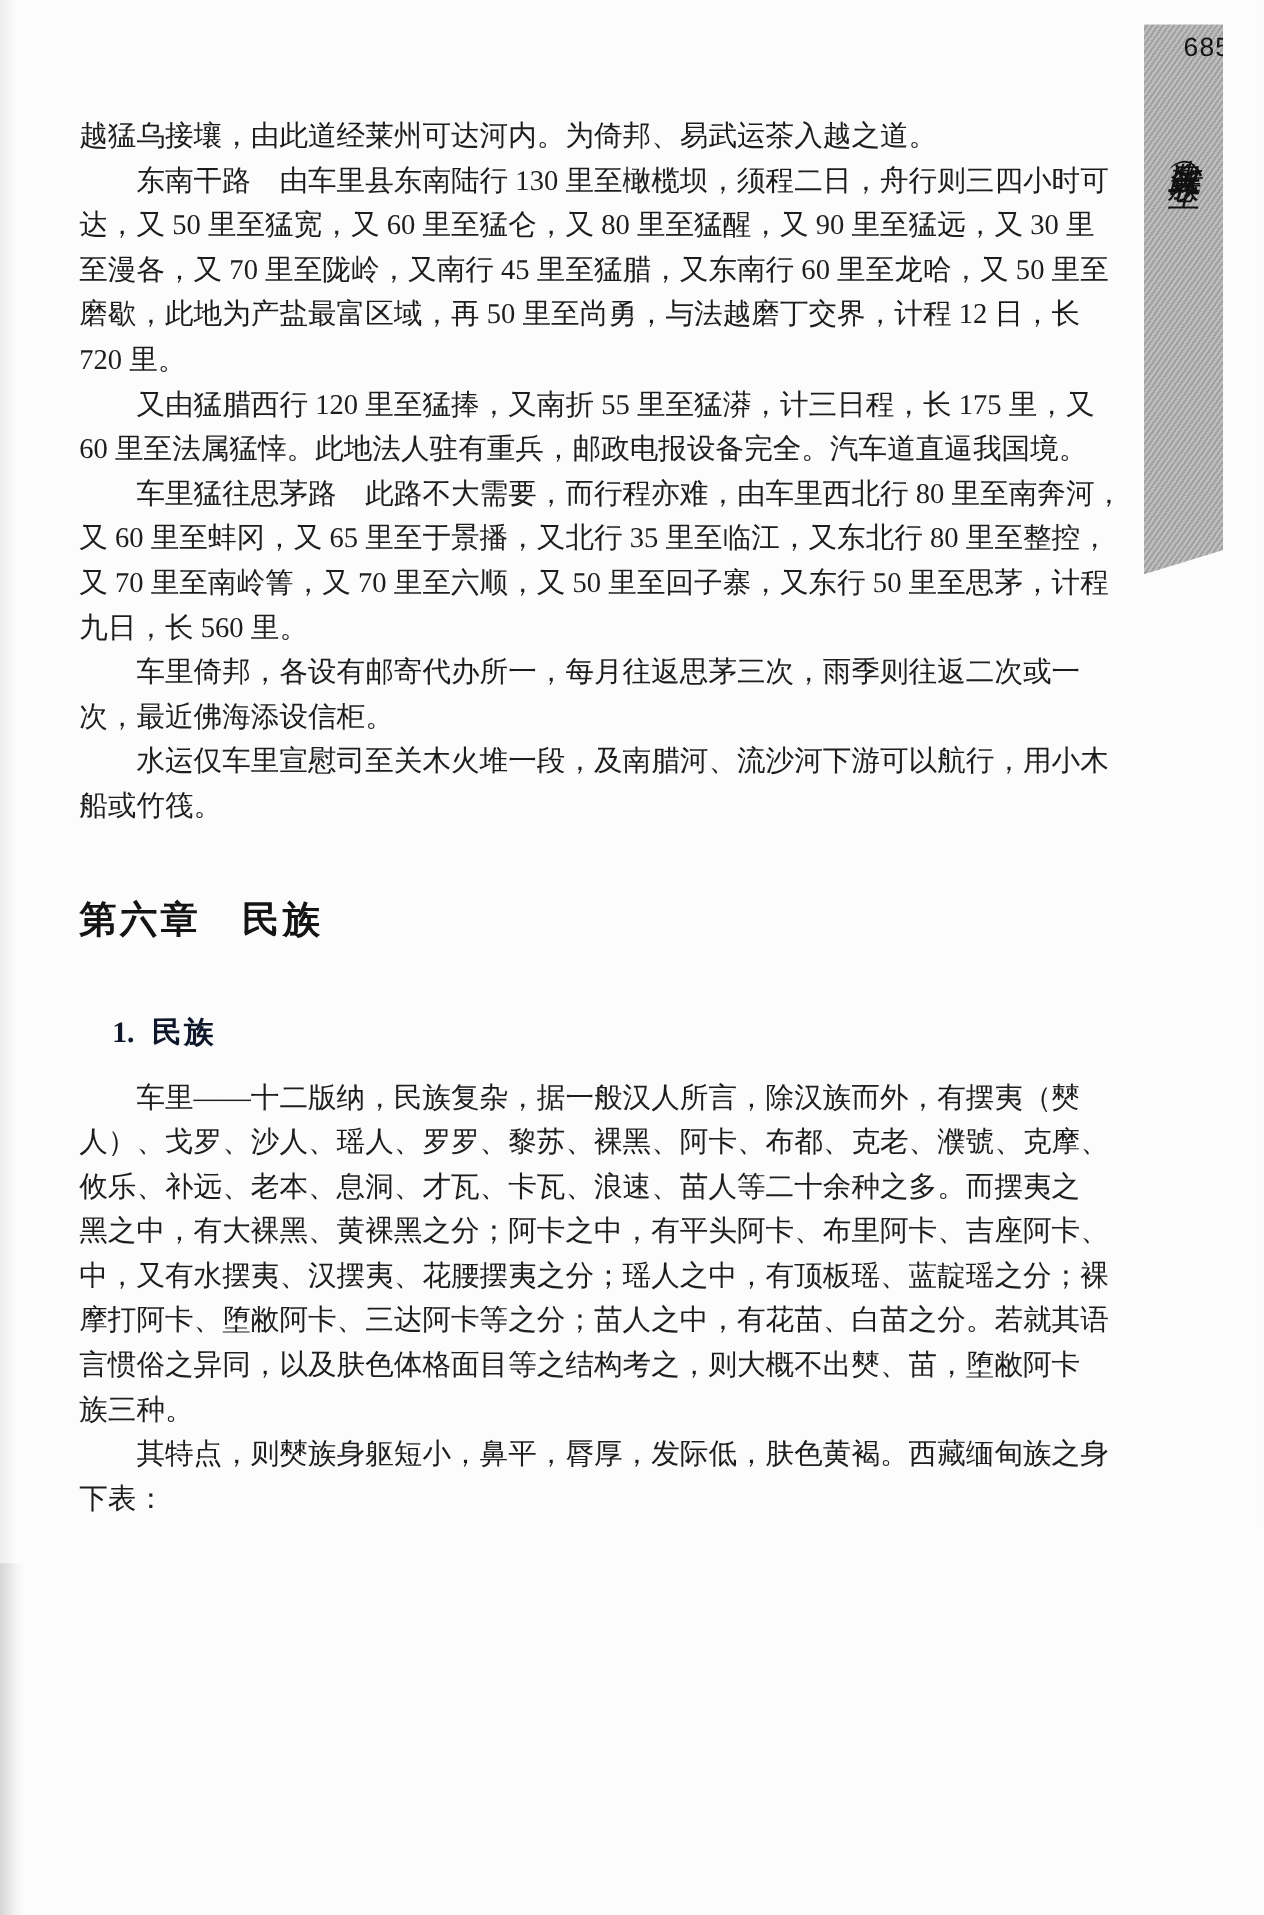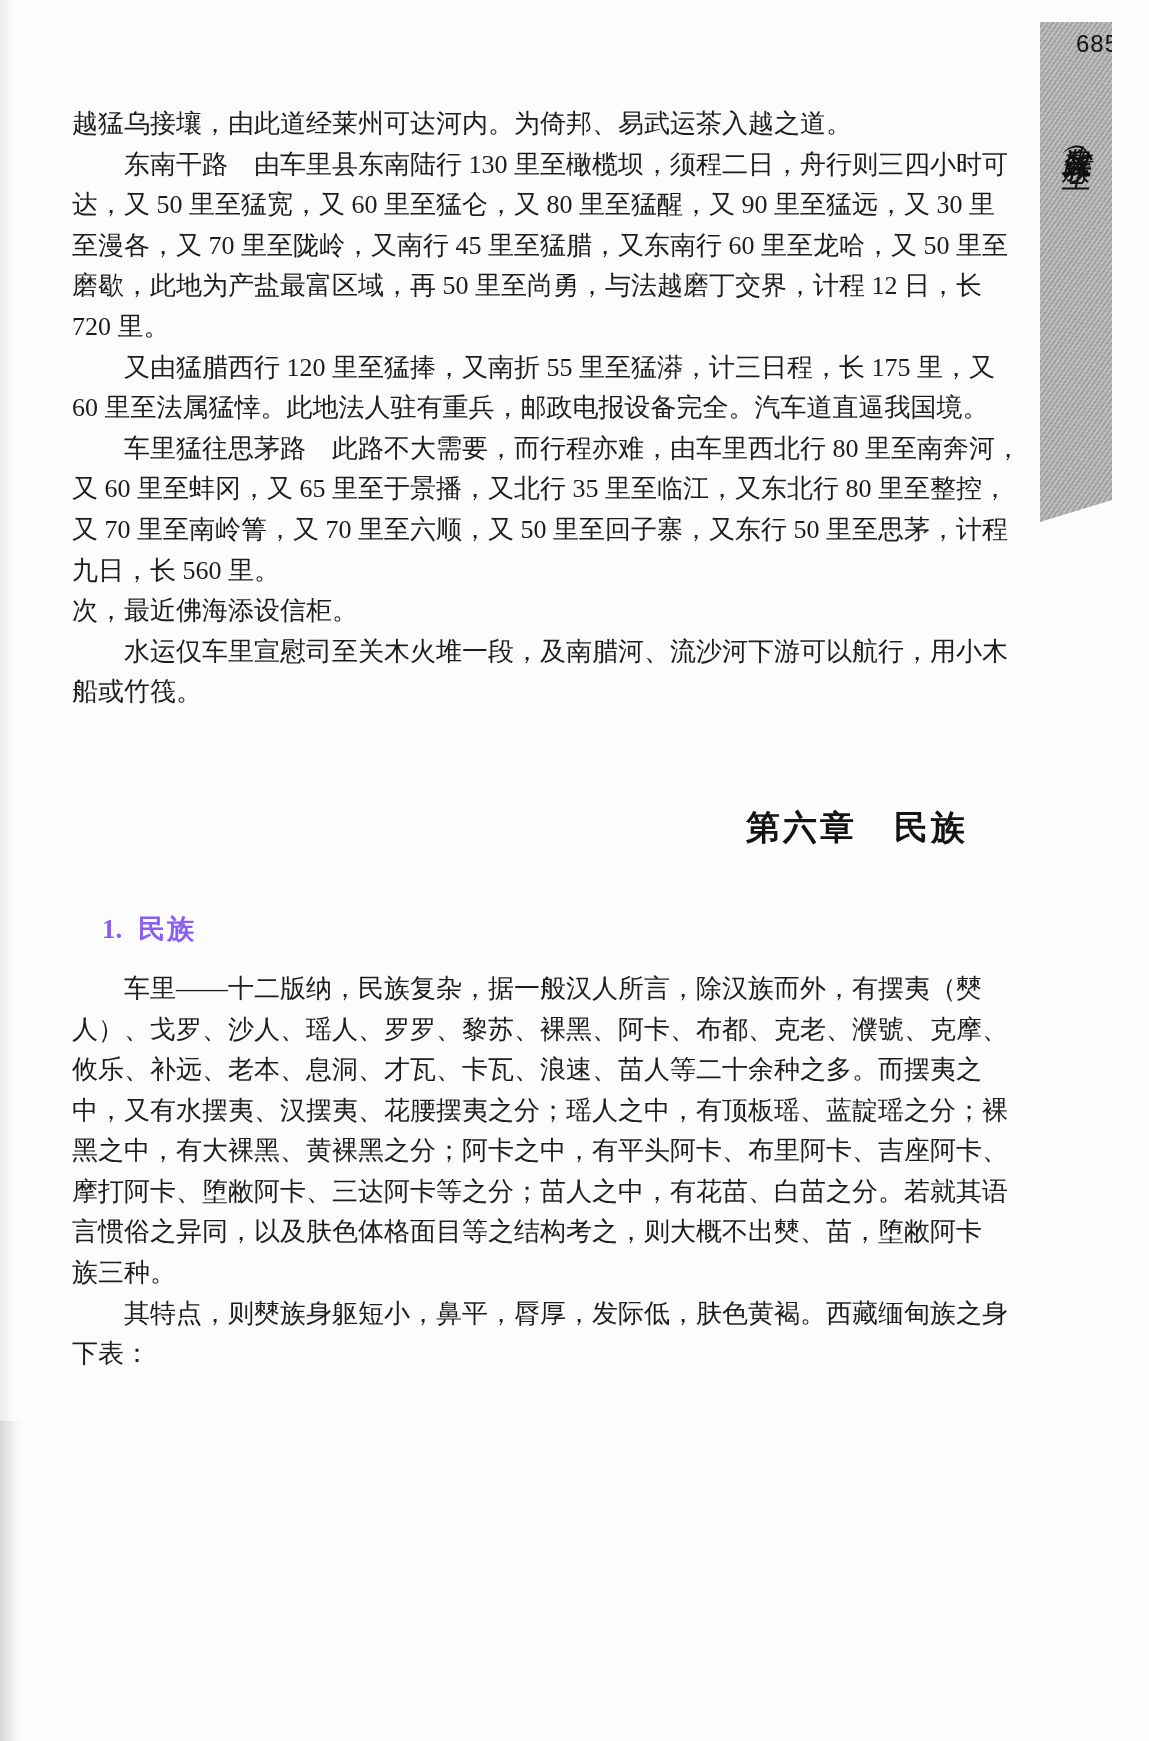--- a/index.html
+++ b/index.html
@@ -40,35 +40,35 @@
     text-align-last: justify;
     -moz-text-align-last: justify;
   }
   .line.last {
     text-align: right;
     text-align-last: left;
     -moz-text-align-last: left;
   }
 
   .chapter-heading {
-    margin-top: 92px;
-    text-align: right;
+    margin-top: 60px;
+    text-align: left;
     font-size: 34px;
     font-weight: bold;
     letter-spacing: 3px;
     line-height: 46px;
     color: #141414;
   }
   .section-heading {
     margin-top: 58px;
     margin-left: 30px;
     font-size: 27px;
     line-height: 40px;
     font-weight: bold;
-    color: #8b5cf6;
+    color: #0f172a;
   }
   .section-heading .num {
     font-family: "Liberation Serif", "DejaVu Serif", serif;
     margin-right: 16px;
   }
   .section-heading .ttl {
     font-family: "Liberation Sans", "DejaVu Sans", sans-serif;
     letter-spacing: 2px;
   }
   .section-body { margin-top: 20px; }
@@ -137,41 +137,42 @@
           <div class="line">　　又由猛腊西行 120 里至猛捧，又南折 55 里至猛漭，计三日程，长 175 里，又</div>
           <div class="line last">60 里至法属猛悻。此地法人驻有重兵，邮政电报设备完全。汽车道直逼我国境。</div>
         </div>
         <div class="para">
           <div class="line">　　车里猛往思茅路　此路不大需要，而行程亦难，由车里西北行 80 里至南奔河，</div>
           <div class="line">又 60 里至蚌冈，又 65 里至于景播，又北行 35 里至临江，又东北行 80 里至整控，</div>
           <div class="line">又 70 里至南岭箐，又 70 里至六顺，又 50 里至回子寨，又东行 50 里至思茅，计程</div>
           <div class="line last">九日，长 560 里。</div>
         </div>
         <div class="para">
+          <div class="line">　　车里倚邦，各设有邮寄代办所一，每月往返思茅三次，雨季则往返二次或一</div>
           <div class="line last">次，最近佛海添设信柜。</div>
         </div>
         <div class="para">
           <div class="line">　　水运仅车里宣慰司至关木火堆一段，及南腊河、流沙河下游可以航行，用小木</div>
           <div class="line last">船或竹筏。</div>
         </div>
       </div>
 
     <div class="chapter-heading">第六章　民族</div>
 
     <div class="section-heading">
       <span class="num">1.</span><span class="ttl">民族</span>
     </div>
 
     <div class="section-body">
         <div class="para">
           <div class="line">　　车里——十二版纳，民族复杂，据一般汉人所言，除汉族而外，有摆夷（僰</div>
           <div class="line">人）、戈罗、沙人、瑶人、罗罗、黎苏、裸黑、阿卡、布都、克老、濮號、克摩、</div>
           <div class="line">攸乐、补远、老本、息洞、才瓦、卡瓦、浪速、苗人等二十余种之多。而摆夷之</div>
+          <div class="line">黑之中，有大裸黑、黄裸黑之分；阿卡之中，有平头阿卡、布里阿卡、吉座阿卡、</div>
           <div class="line">中，又有水摆夷、汉摆夷、花腰摆夷之分；瑶人之中，有顶板瑶、蓝靛瑶之分；裸</div>
-          <div class="line">黑之中，有大裸黑、黄裸黑之分；阿卡之中，有平头阿卡、布里阿卡、吉座阿卡、</div>
           <div class="line">摩打阿卡、堕敝阿卡、三达阿卡等之分；苗人之中，有花苗、白苗之分。若就其语</div>
           <div class="line">言惯俗之异同，以及肤色体格面目等之结构考之，则大概不出僰、苗，堕敝阿卡</div>
           <div class="line last">族三种。</div>
         </div>
         <div class="para">
           <div class="line">　　其特点，则僰族身躯短小，鼻平，脣厚，发际低，肤色黄褐。西藏缅甸族之身</div>
           <div class="line last">下表：</div>
         </div>
       </div>
   </div>

